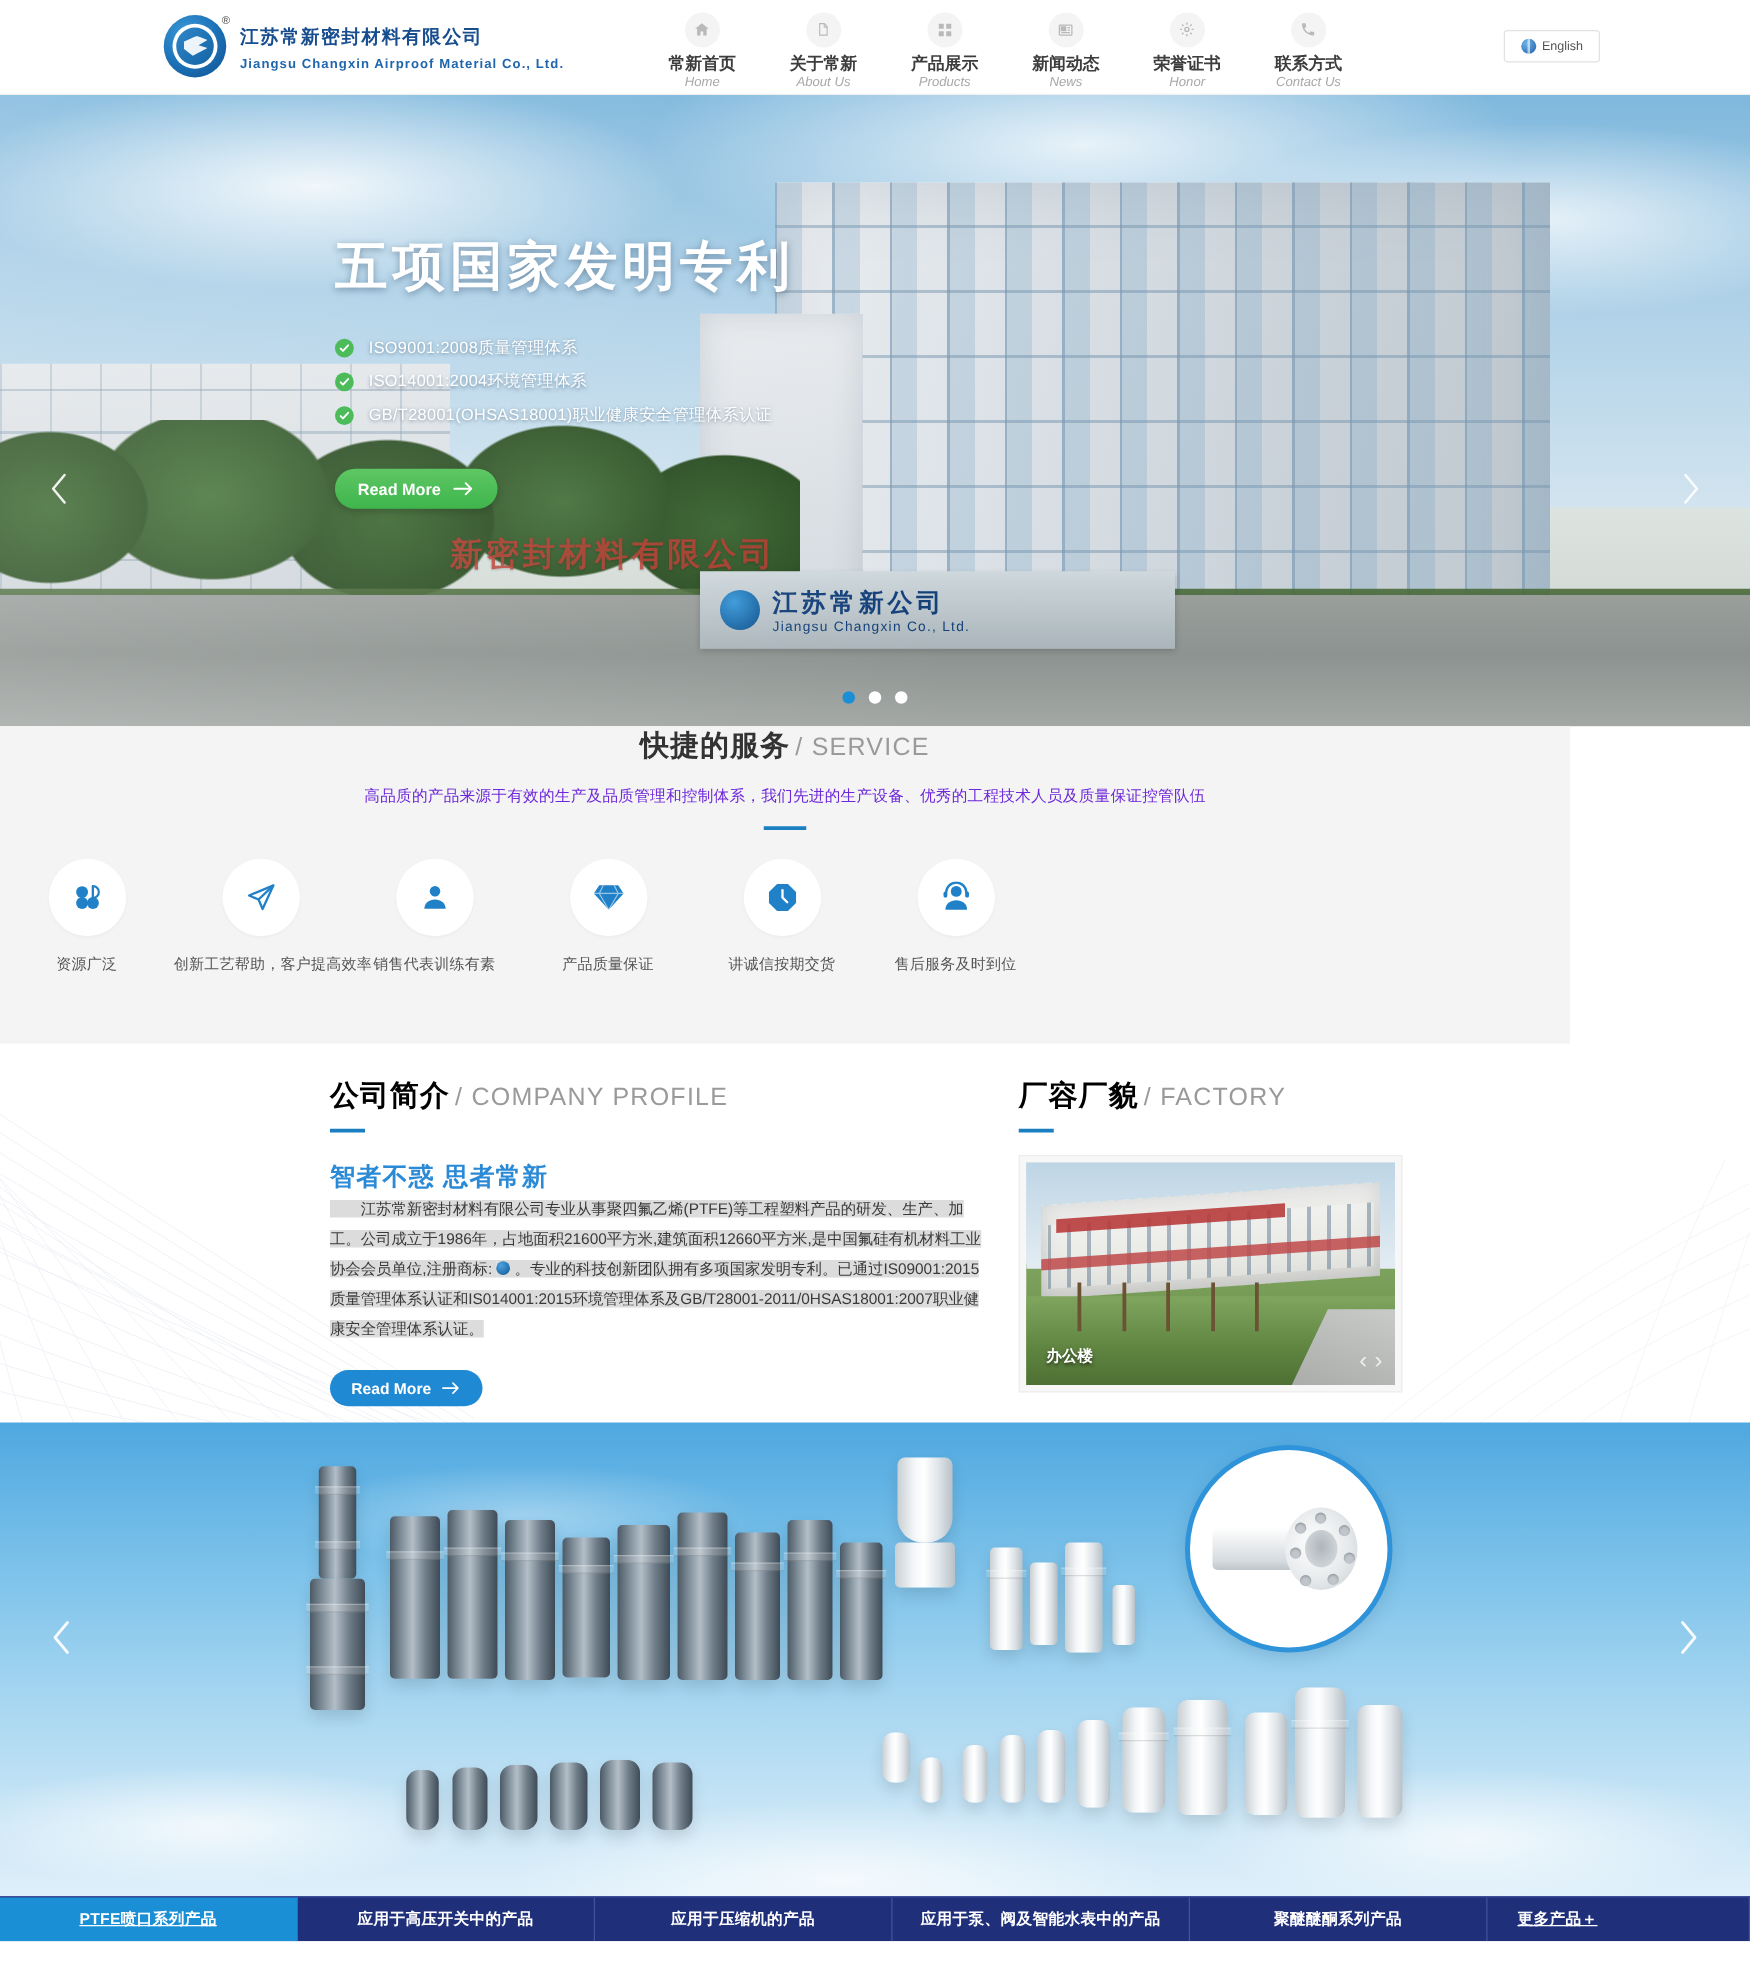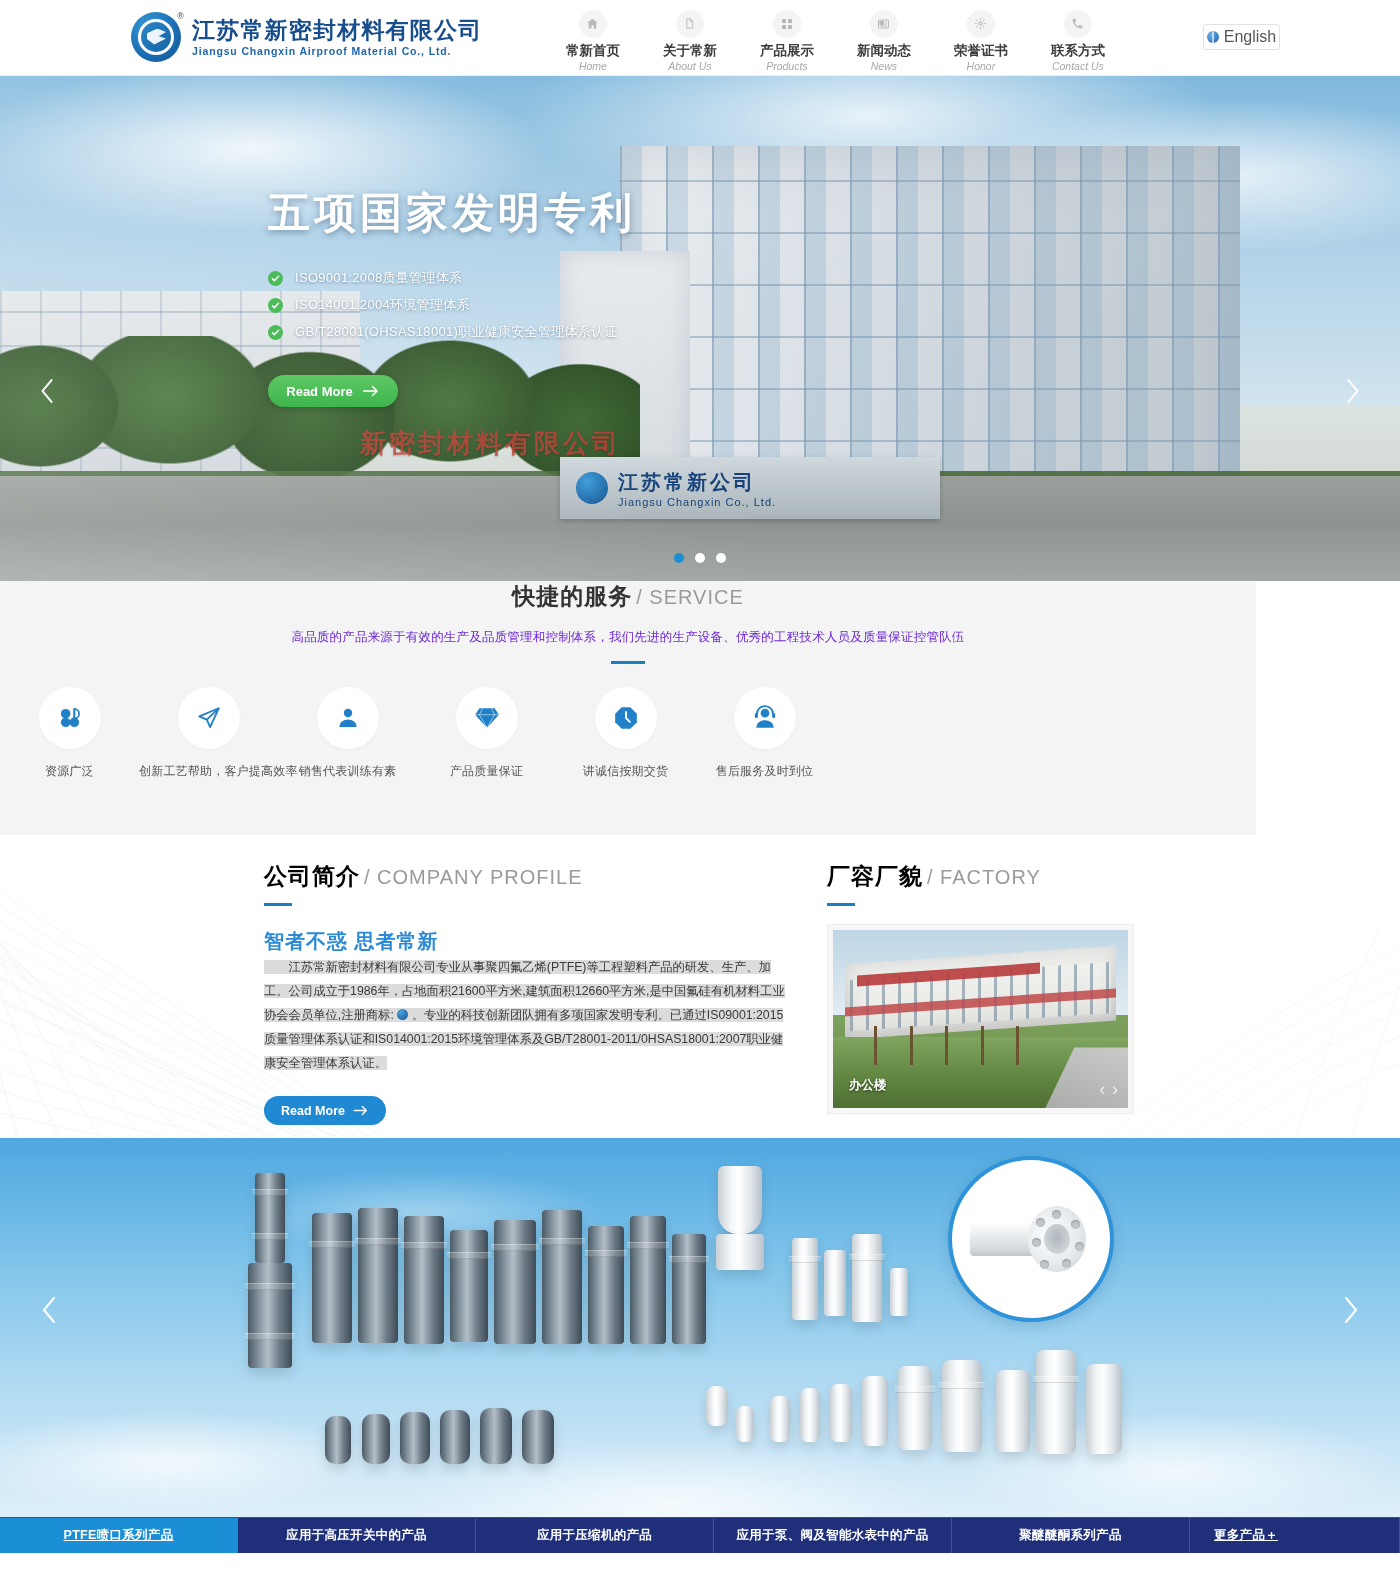--- a/index.html
+++ b/index.html
@@ -64,21 +64,21 @@
     opacity: .92;
   }
   .logo-mark .reg {
     position: absolute;
     right: -1px; top: -1px;
     font-size: 9px;
     color: #444;
   }
   .logo-text { margin-left: 9px; }
   .logo-cn {
-    font-size: 23px;
+    font-size: 15px;
     font-weight: bold;
     color: #184e8e;
     letter-spacing: 1.2px;
     line-height: 26px;
     white-space: nowrap;
   }
   .logo-en {
     font-size: 10.5px;
     font-weight: bold;
     color: #1f66ad;
@@ -138,21 +138,21 @@
   .lang-btn .globe {
     width: 12px; height: 12px; border-radius: 50%;
     background: radial-gradient(circle at 35% 30%, #6fb3e8, #1f5fa8);
     position: relative;
   }
   .lang-btn .globe:after {
     content: "";
     position: absolute; left: 5px; top: 0; width: 2px; height: 12px;
     background: rgba(255,255,255,.6);
   }
-  .lang-label { font-size: 16px; color: #555; }
+  .lang-label { font-size: 10px; color: #555; }
 
   
   .hero {
     position: relative;
     width: 1400px;
     height: 505px;
     overflow: hidden;
     background: linear-gradient(180deg, #a9cfe8 0%, #cfe3f0 38%, #dfe7e4 60%, #c9cfc8 100%);
   }
   .hero-sky {
@@ -350,21 +350,21 @@
     pointer-events: none;
   }
   .mesh2 {
     position: absolute; right: -40px; bottom: -30px;
     width: 360px; height: 240px;
     opacity: .5;
     pointer-events: none;
   }
   .midinner { position: relative; display: flex; padding-top: 26px; }
   .profile-col { margin-left: 264px; width: 530px; }
-  .factory-col { margin-left: 33px; width: 320px; }
+  .factory-col { margin-left: 21px; width: 320px; }
 
   .sec-title-left .cn {
     font-size: 23px; color: #000000; font-weight: bold; letter-spacing: 1px;
   }
   .sec-title-left .en {
     font-size: 20px; color: #9a9a9a; letter-spacing: 1px; margin-left: 4px;
   }
   .rule-left { width: 28px; height: 3px; background: #1a7fc1; margin-top: 11px; }
 
   .profile-head {

